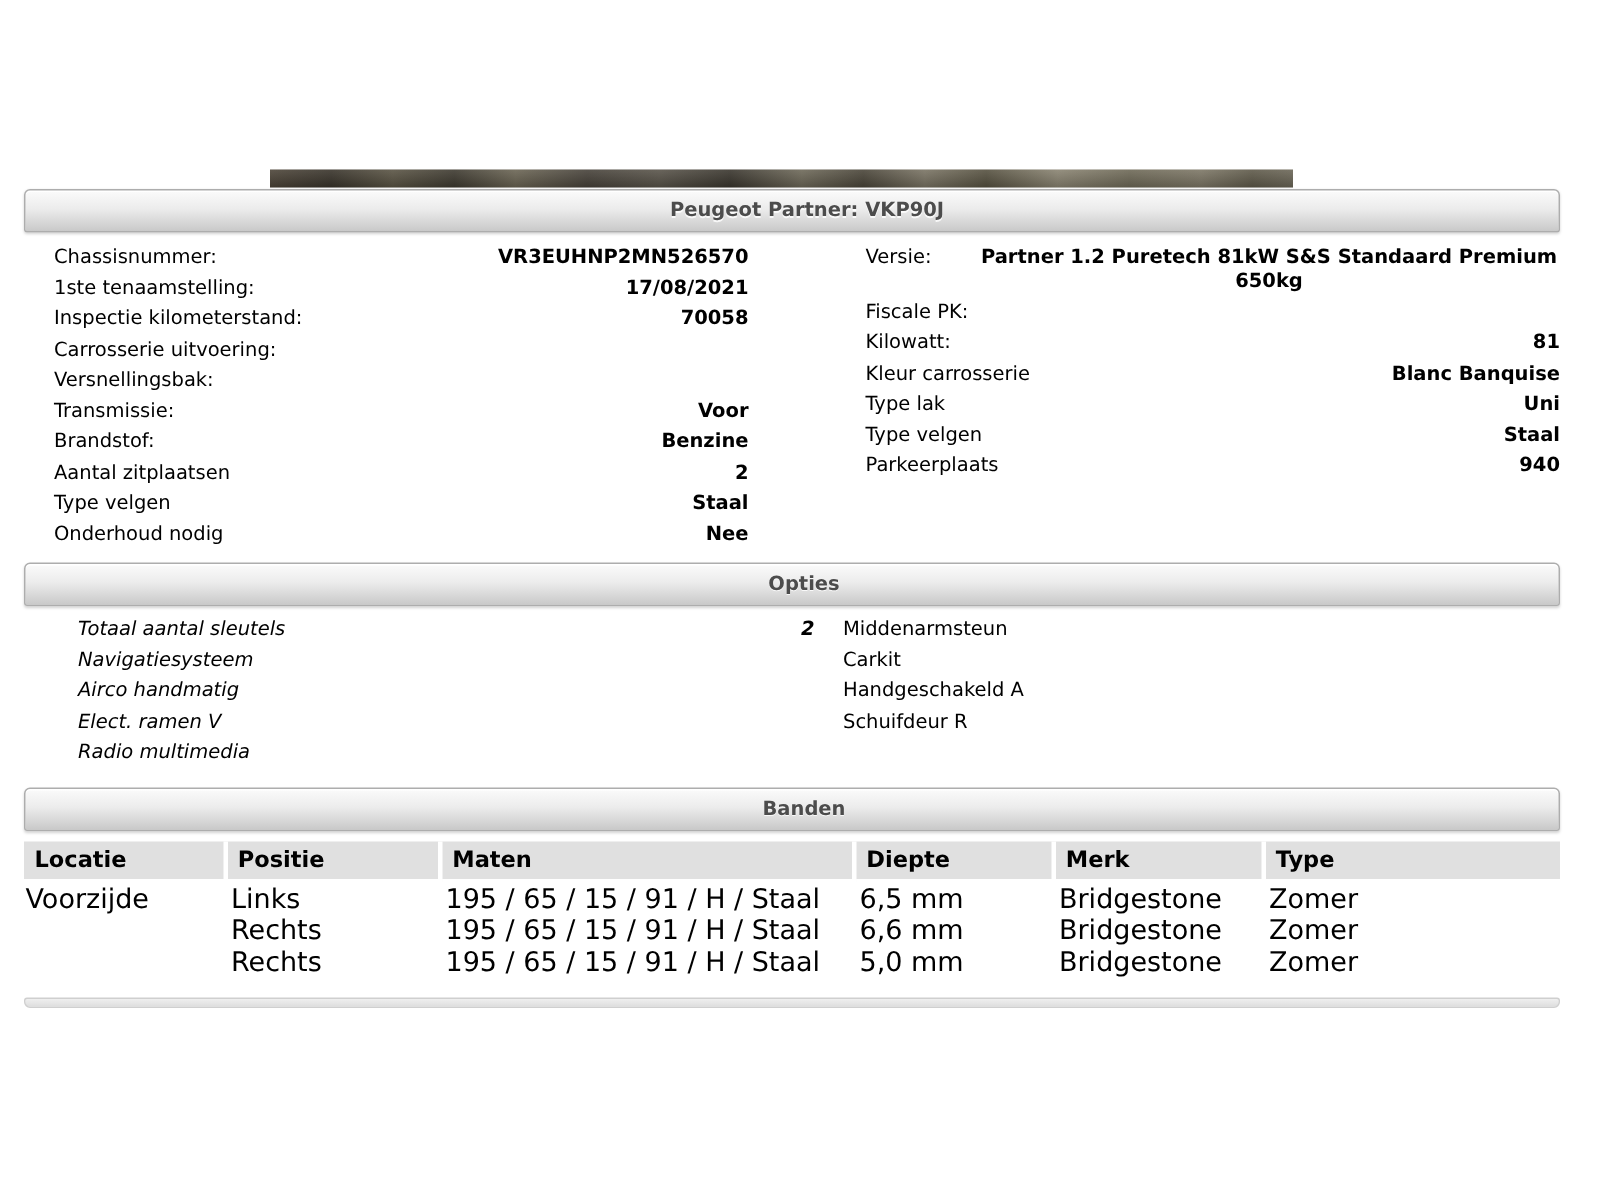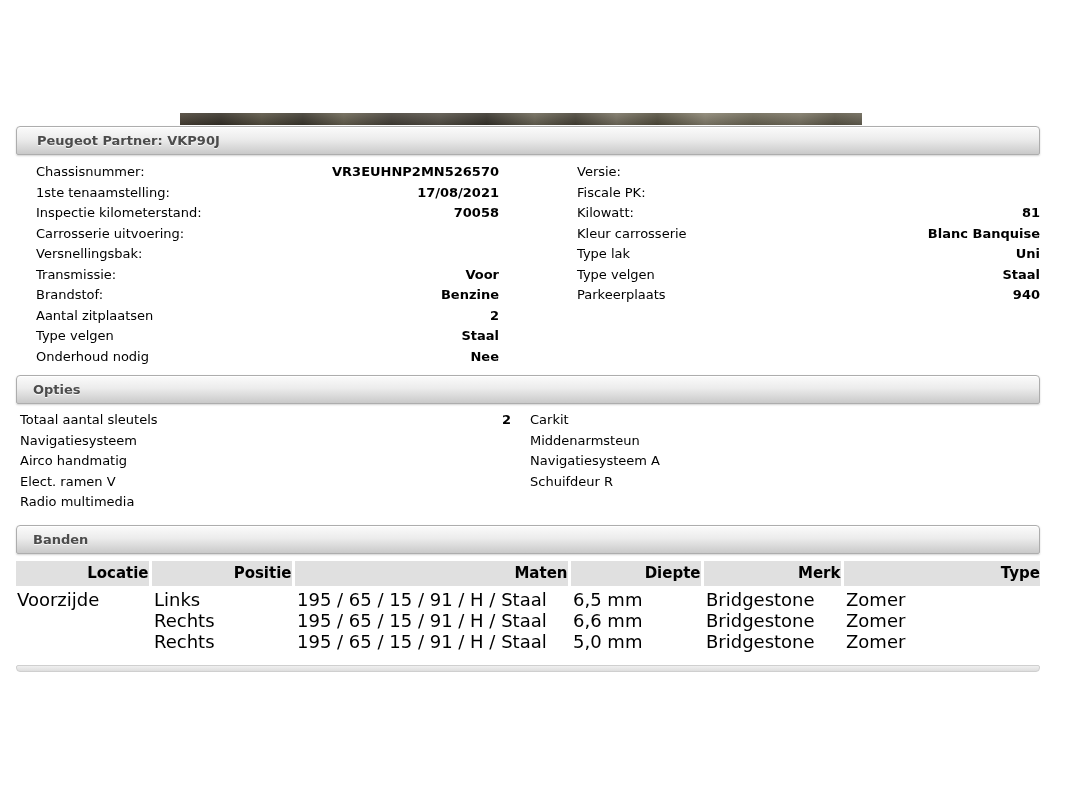--- a/index.html
+++ b/index.html
@@ -31,56 +31,57 @@
   .section-bar{
     height:29px;
     border:1px solid var(--bar-border);
     border-radius:4px 4px 2px 2px;
     background:linear-gradient(180deg,#fbfbfb 0%,#ececec 45%,#d6d6d6 80%,#c9c9c9 100%);
     box-shadow:0 1px 2px rgba(0,0,0,.18), inset 0 1px 0 #ffffff;
     display:flex; align-items:center;
     padding-left:16px;
     font-size:13px; font-weight:bold; color:var(--bar-text);
     text-shadow:0 1px 0 rgba(255,255,255,.8);
+    justify-content:center;
   }
   .section-bar.title{ padding-left:20px; }
 
   
   .details{ display:flex; padding:7px 0 8px;gap:23px; }
   .details .col-left{ margin-left:20px; width:467px; }
   .details .col-right{ margin-left:55px; width:467px; }
   .detail-row{
     display:flex; justify-content:space-between; align-items:flex-start;
     padding:2px 0 2.5px;
     font-size:13px;
   }
   .detail-row .lbl{ line-height:16px; white-space:nowrap; }
   .detail-row .val{
     font-weight:bold; text-align:center; line-height:16px; max-width:388px;
   }
 
   
   .opties{ display:flex; padding:6px 0 12px; font-size:13px; }
-  .opties .col-left{ margin-left:4px; width:491px; }
+  .opties .col-left{ margin-left:36px; width:491px;font-style:italic; }
   .opties .col-right{ margin-left:19px; width:460px; }
   .opt-row{
     display:flex; justify-content:space-between; align-items:flex-start;
     padding:2px 0 2.5px;
   }
   .opt-row .lbl{ line-height:16px; }
   .opt-row .val{ font-weight:bold; line-height:16px; text-align:right; }
 
   
   table.banden{
     width:1024px; margin-top:7px;
     border-collapse:collapse; table-layout:fixed;
   }
   table.banden th{
     background:var(--table-head-bg);
-    font-size:15px; font-weight:bold; text-align:right;
+    font-size:15px; font-weight:bold; text-align:left;
     height:27px; vertical-align:middle;
     padding:0 0 0 7px;
     border-left:3px solid #ffffff;
     border-bottom:3px solid #ffffff;
   }
   table.banden th:first-child{ border-left:none; padding-left:7px; }
   table.banden td{
     font-size:18px; height:18px; vertical-align:middle;
     padding:0 0 0 4px; white-space:nowrap;
   }
@@ -142,20 +143,21 @@
           <span class="val">Staal</span>
         </div>
         <div class="detail-row">
           <span class="lbl">Onderhoud nodig</span>
           <span class="val">Nee</span>
         </div>
       </div>
     <div class="col-right" id="details-right">
         <div class="detail-row">
           <span class="lbl">Versie:</span>
+          <span class="val">Partner 1.2 Puretech 81kW S&amp;S Standaard Premium 650kg</span>
         </div>
         <div class="detail-row">
           <span class="lbl">Fiscale PK:</span>
           <span class="val"></span>
         </div>
         <div class="detail-row">
           <span class="lbl">Kilowatt:</span>
           <span class="val">81</span>
         </div>
         <div class="detail-row">
@@ -199,27 +201,27 @@
           <span class="lbl">Elect. ramen V</span>
           <span class="val"></span>
         </div>
         <div class="opt-row">
           <span class="lbl">Radio multimedia</span>
           <span class="val"></span>
         </div>
       </div>
     <div class="col-right" id="opties-right">
         <div class="opt-row">
+          <span class="lbl">Middenarmsteun</span>
+        </div>
+        <div class="opt-row">
           <span class="lbl">Carkit</span>
         </div>
         <div class="opt-row">
-          <span class="lbl">Middenarmsteun</span>
-        </div>
-        <div class="opt-row">
-          <span class="lbl">Navigatiesysteem A</span>
+          <span class="lbl">Handgeschakeld A</span>
         </div>
         <div class="opt-row">
           <span class="lbl">Schuifdeur R</span>
         </div>
       </div>
   </div>
 
   <div class="section-bar">
     <span>Banden</span>
   </div>

